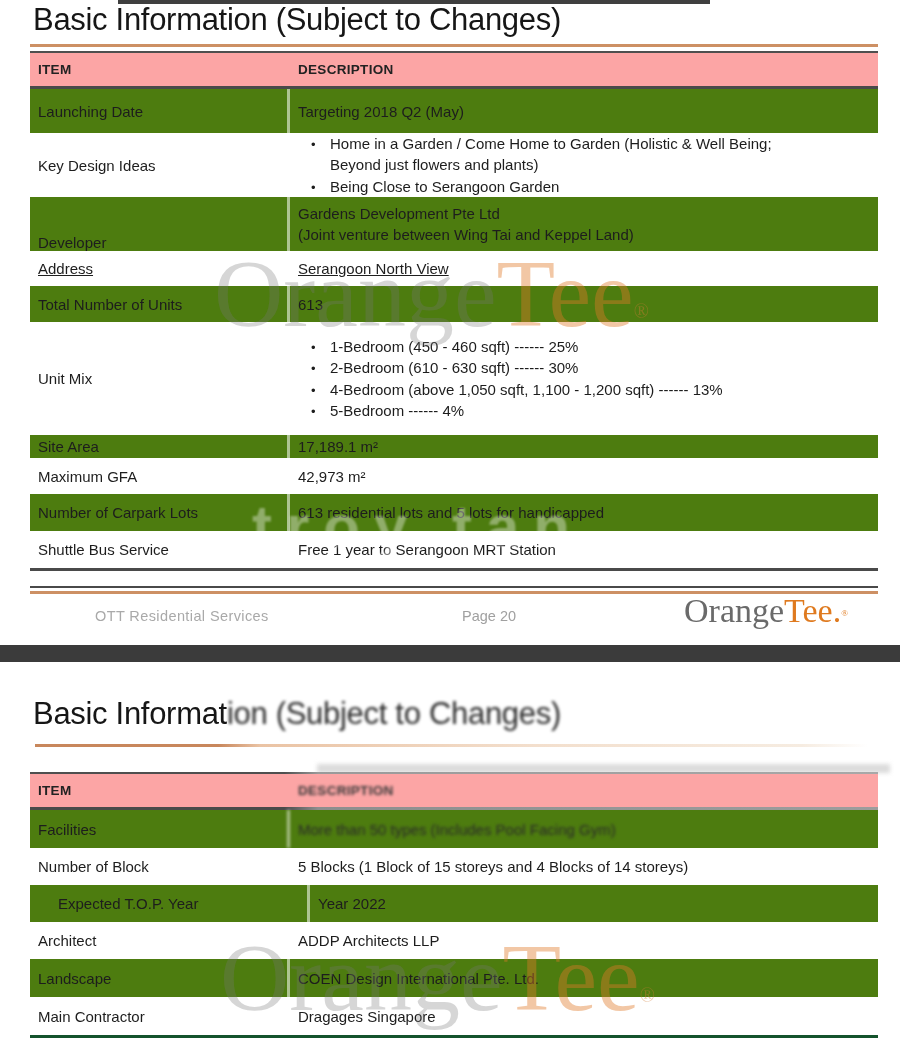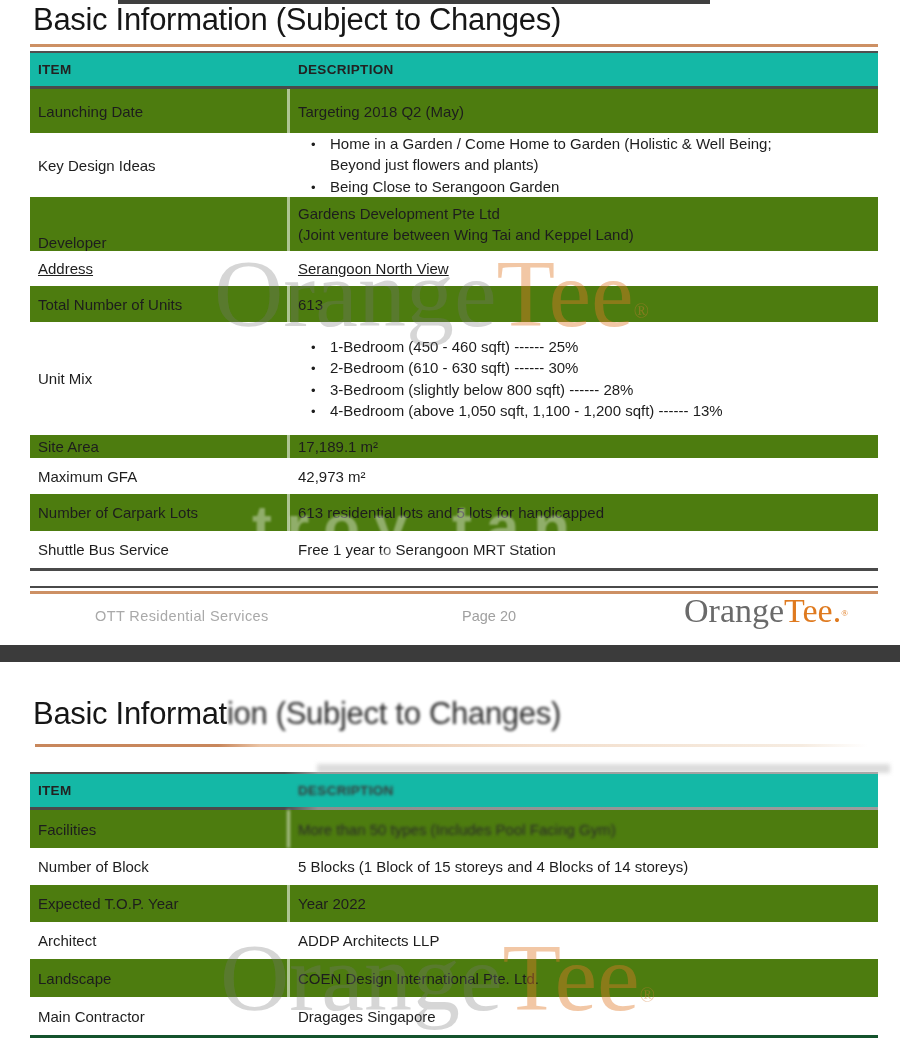--- a/index.html
+++ b/index.html
@@ -30,21 +30,21 @@
   .orange-rule2{
     left:35px;top:744px;width:833px;height:3px;
     background:linear-gradient(90deg,#c8875c 0%,#c8875c 22%,#eac3a4 27%,#f3dfcd 60%,#f6ece1 92%,rgba(246,236,225,0) 100%);
   }
 
   
   .ptable{left:30px;width:848px;}
   #table1{top:51px;border-top:2px solid #4f4f4f;}
   #table2{top:772px;}
   #table2 .tborder-top{height:2px;background:linear-gradient(90deg,#4f4f4f 0%,#4f4f4f 30%,#9a9a9a 34%,#a8a8a8 100%);}
-  .thead{display:flex;height:33px;align-items:center;background:#14b8a6;}
+  .thead{display:flex;height:33px;align-items:center;background:#fca5a5;}
   #table1 .thead{border-bottom:3px solid #4a4a4a;}
   #table2 .thead{border-bottom:3px solid;border-image:linear-gradient(90deg,#4a4a4a 0%,#4a4a4a 30%,#8e8e8e 34%,#9d9d9d 100%) 1;}
   .thead .hcell{font-weight:bold;font-size:13.5px;letter-spacing:0.3px;color:#222;}
   .hcell.item-h{flex:0 0 257px;box-sizing:border-box;padding-left:8px;}
   .hcell.desc-h{flex:1;box-sizing:border-box;padding-left:11px;}
   #table2 .desc-h{filter:blur(1.5px);color:#3a3a3a;}
 
   .trow{display:flex;align-items:center;background:#ffffff;}
   .trow.shaded{background:#4d7c0f;}
   .cell{box-sizing:border-box;}
@@ -68,21 +68,21 @@
   #table1 .trow:nth-child(5){height:36px;}
   #table1 .trow:nth-child(6){height:113px;}
   #table1 .trow:nth-child(7){height:23px;}
   #table1 .trow:nth-child(8){height:36px;}
   #table1 .trow:nth-child(9){height:37px;}
   #table1 .trow:nth-child(10){height:37px;}
   #table1 .rows{border-bottom:3px solid #4a4a4a;}
 
   #table2 .trow:nth-child(1){height:38px;}
   #table2 .trow:nth-child(2){height:37px;}
-  #table2 .trow:nth-child(3){height:37px;}
+  #table2 .trow:nth-child(3){height:37px;padding-left:20px;}
   #table2 .trow:nth-child(4){height:37px;}
   #table2 .trow:nth-child(5){height:38px;}
   #table2 .trow:nth-child(6){height:38px;}
   #table2 .rows{border-bottom:3px solid #14532d;}
 
   
   .haze-bar{left:317px;top:764px;width:573px;height:9px;background:rgba(175,175,175,0.45);filter:blur(2px);}
 
   
   .bottom-dark-line{left:30px;top:586px;width:848px;height:2px;background:#4a4a4a;}
@@ -162,22 +162,22 @@
         <div class="cell desc-cell">
           <div class="line">613</div>
         </div>
       </div>
       <div class="trow">
         <div class="cell label-cell">Unit Mix</div>
         <div class="cell desc-cell">
           <ul>
             <li>1-Bedroom (450 - 460 sqft) ------ 25%</li>
             <li>2-Bedroom (610 - 630 sqft) ------ 30%</li>
-            <li>3-Bedroom (slightly below 800 sqft) ------ 28%</li>
             <li>4-Bedroom (above 1,050 sqft, 1,100 - 1,200 sqft) ------ 13%</li>
+            <li>5-Bedroom ------ 4%</li>
           </ul>
         </div>
       </div>
       <div class="trow shaded">
         <div class="cell label-cell">Site Area</div>
         <div class="cell desc-cell">
           <div class="line">17,189.1 m²</div>
         </div>
       </div>
       <div class="trow">

